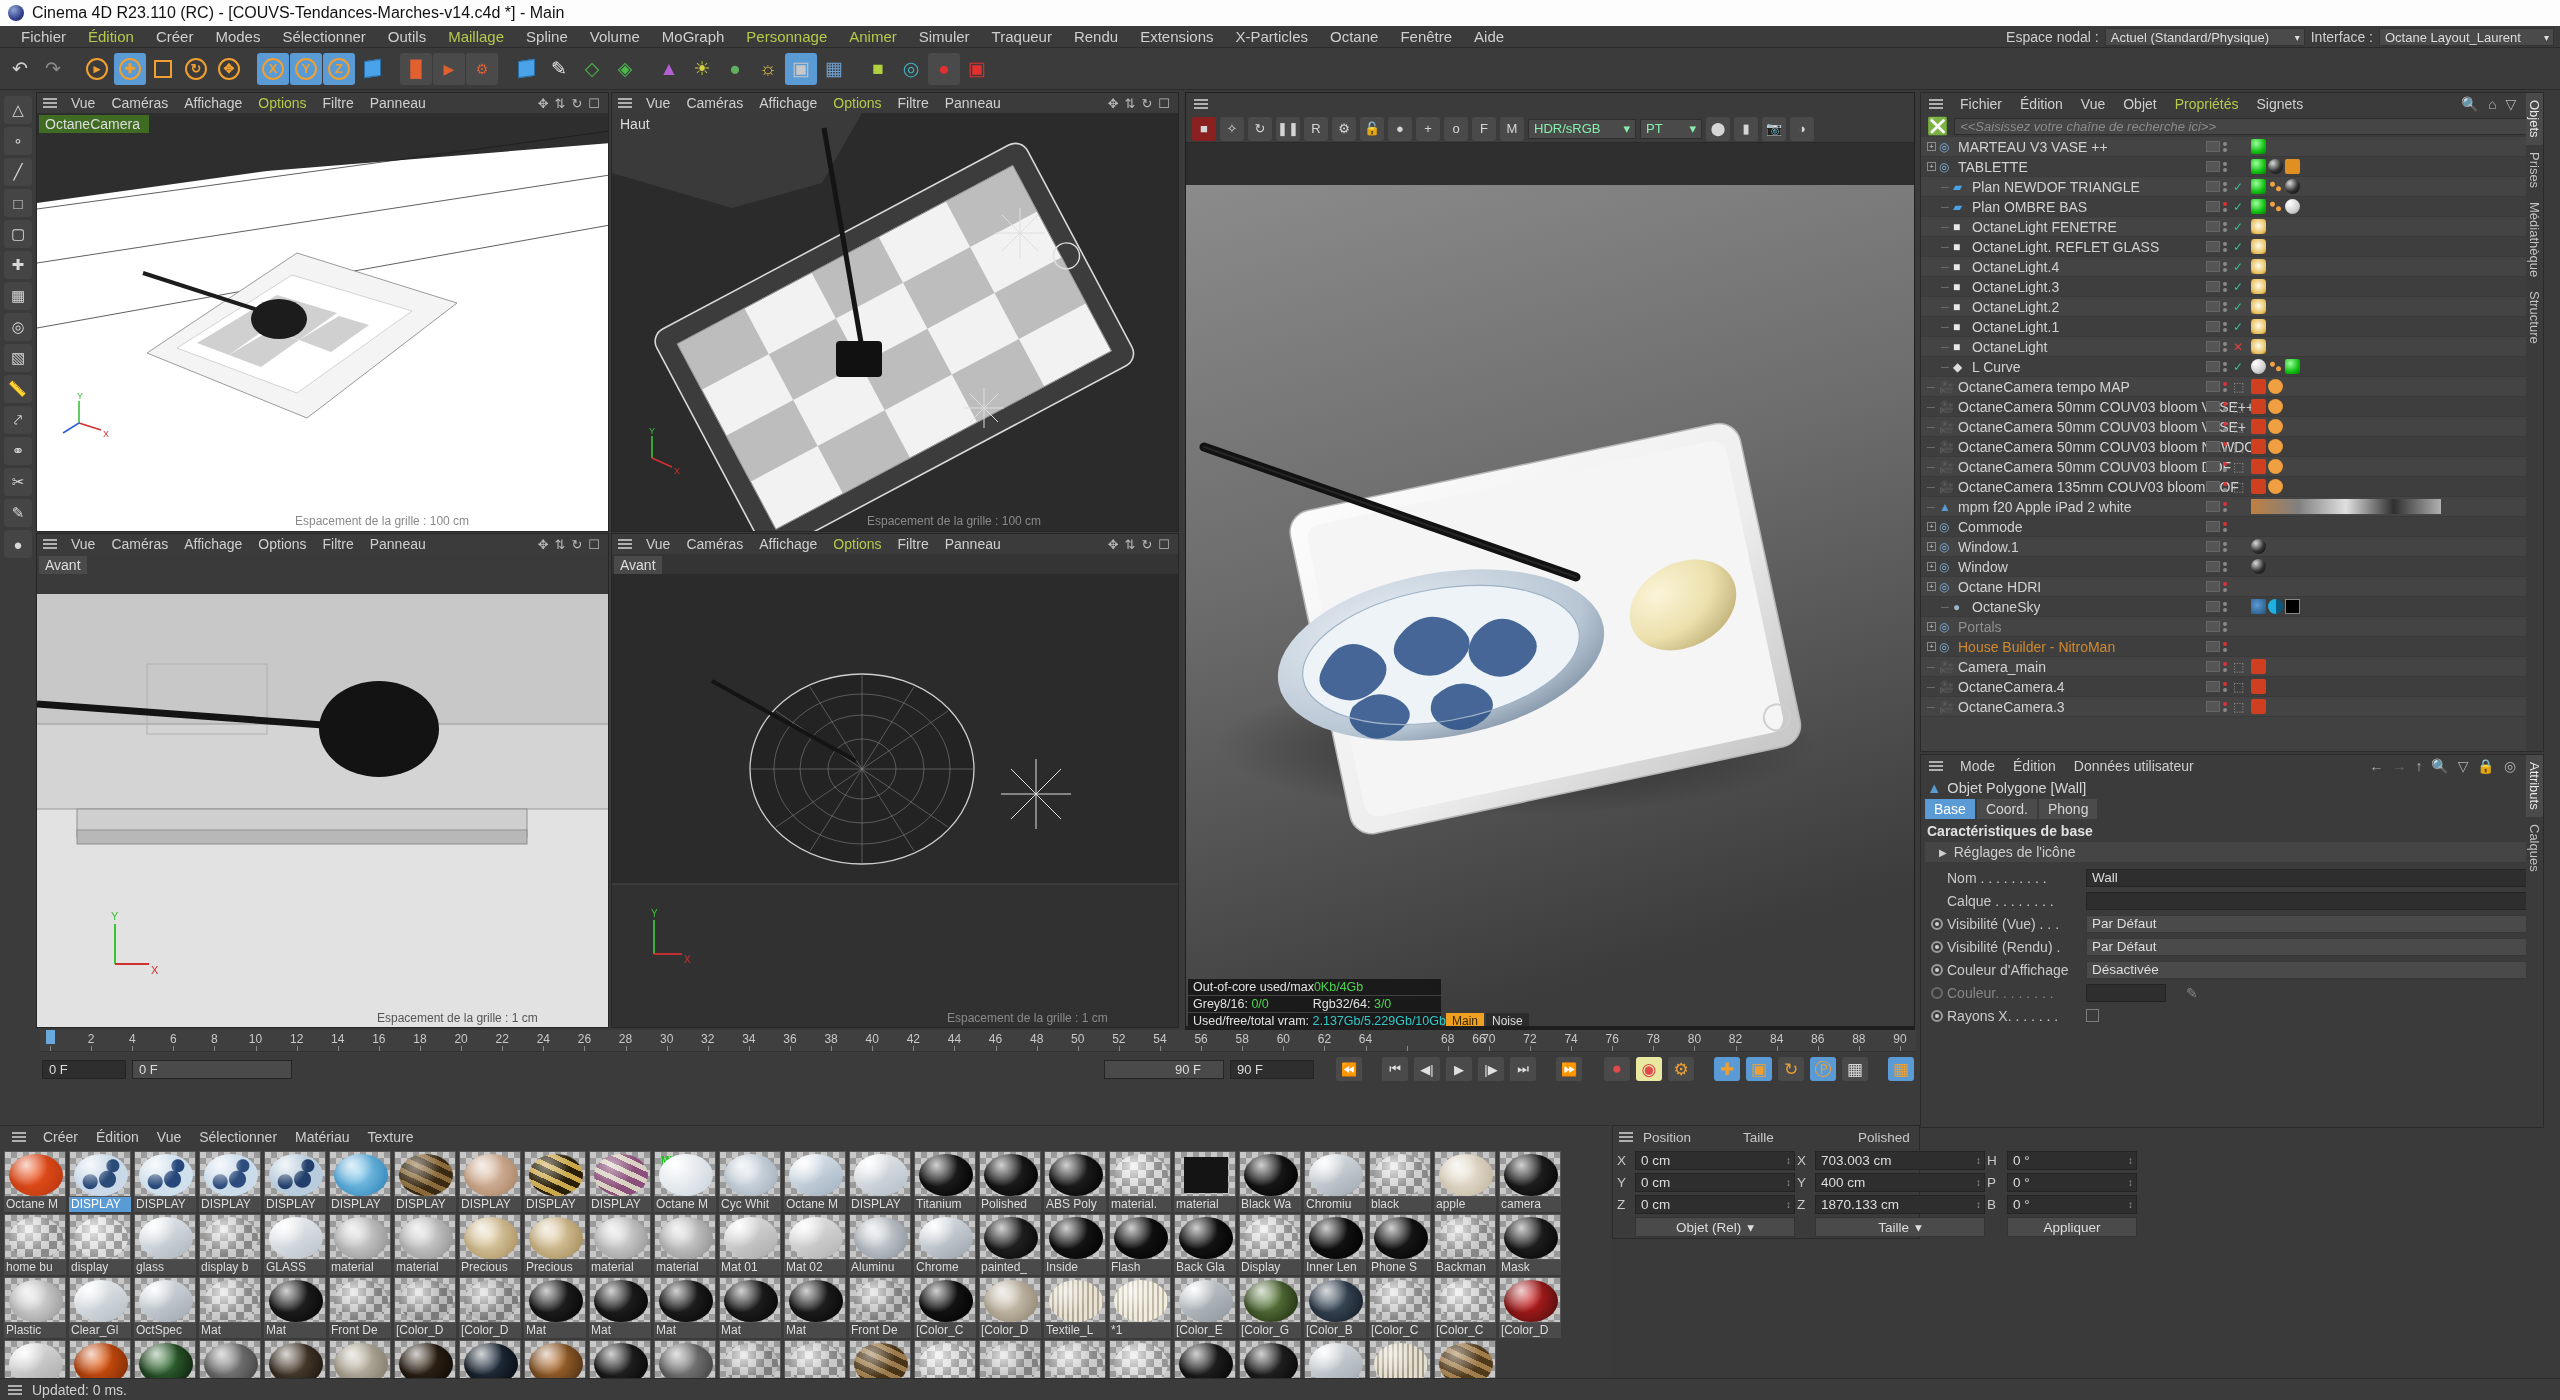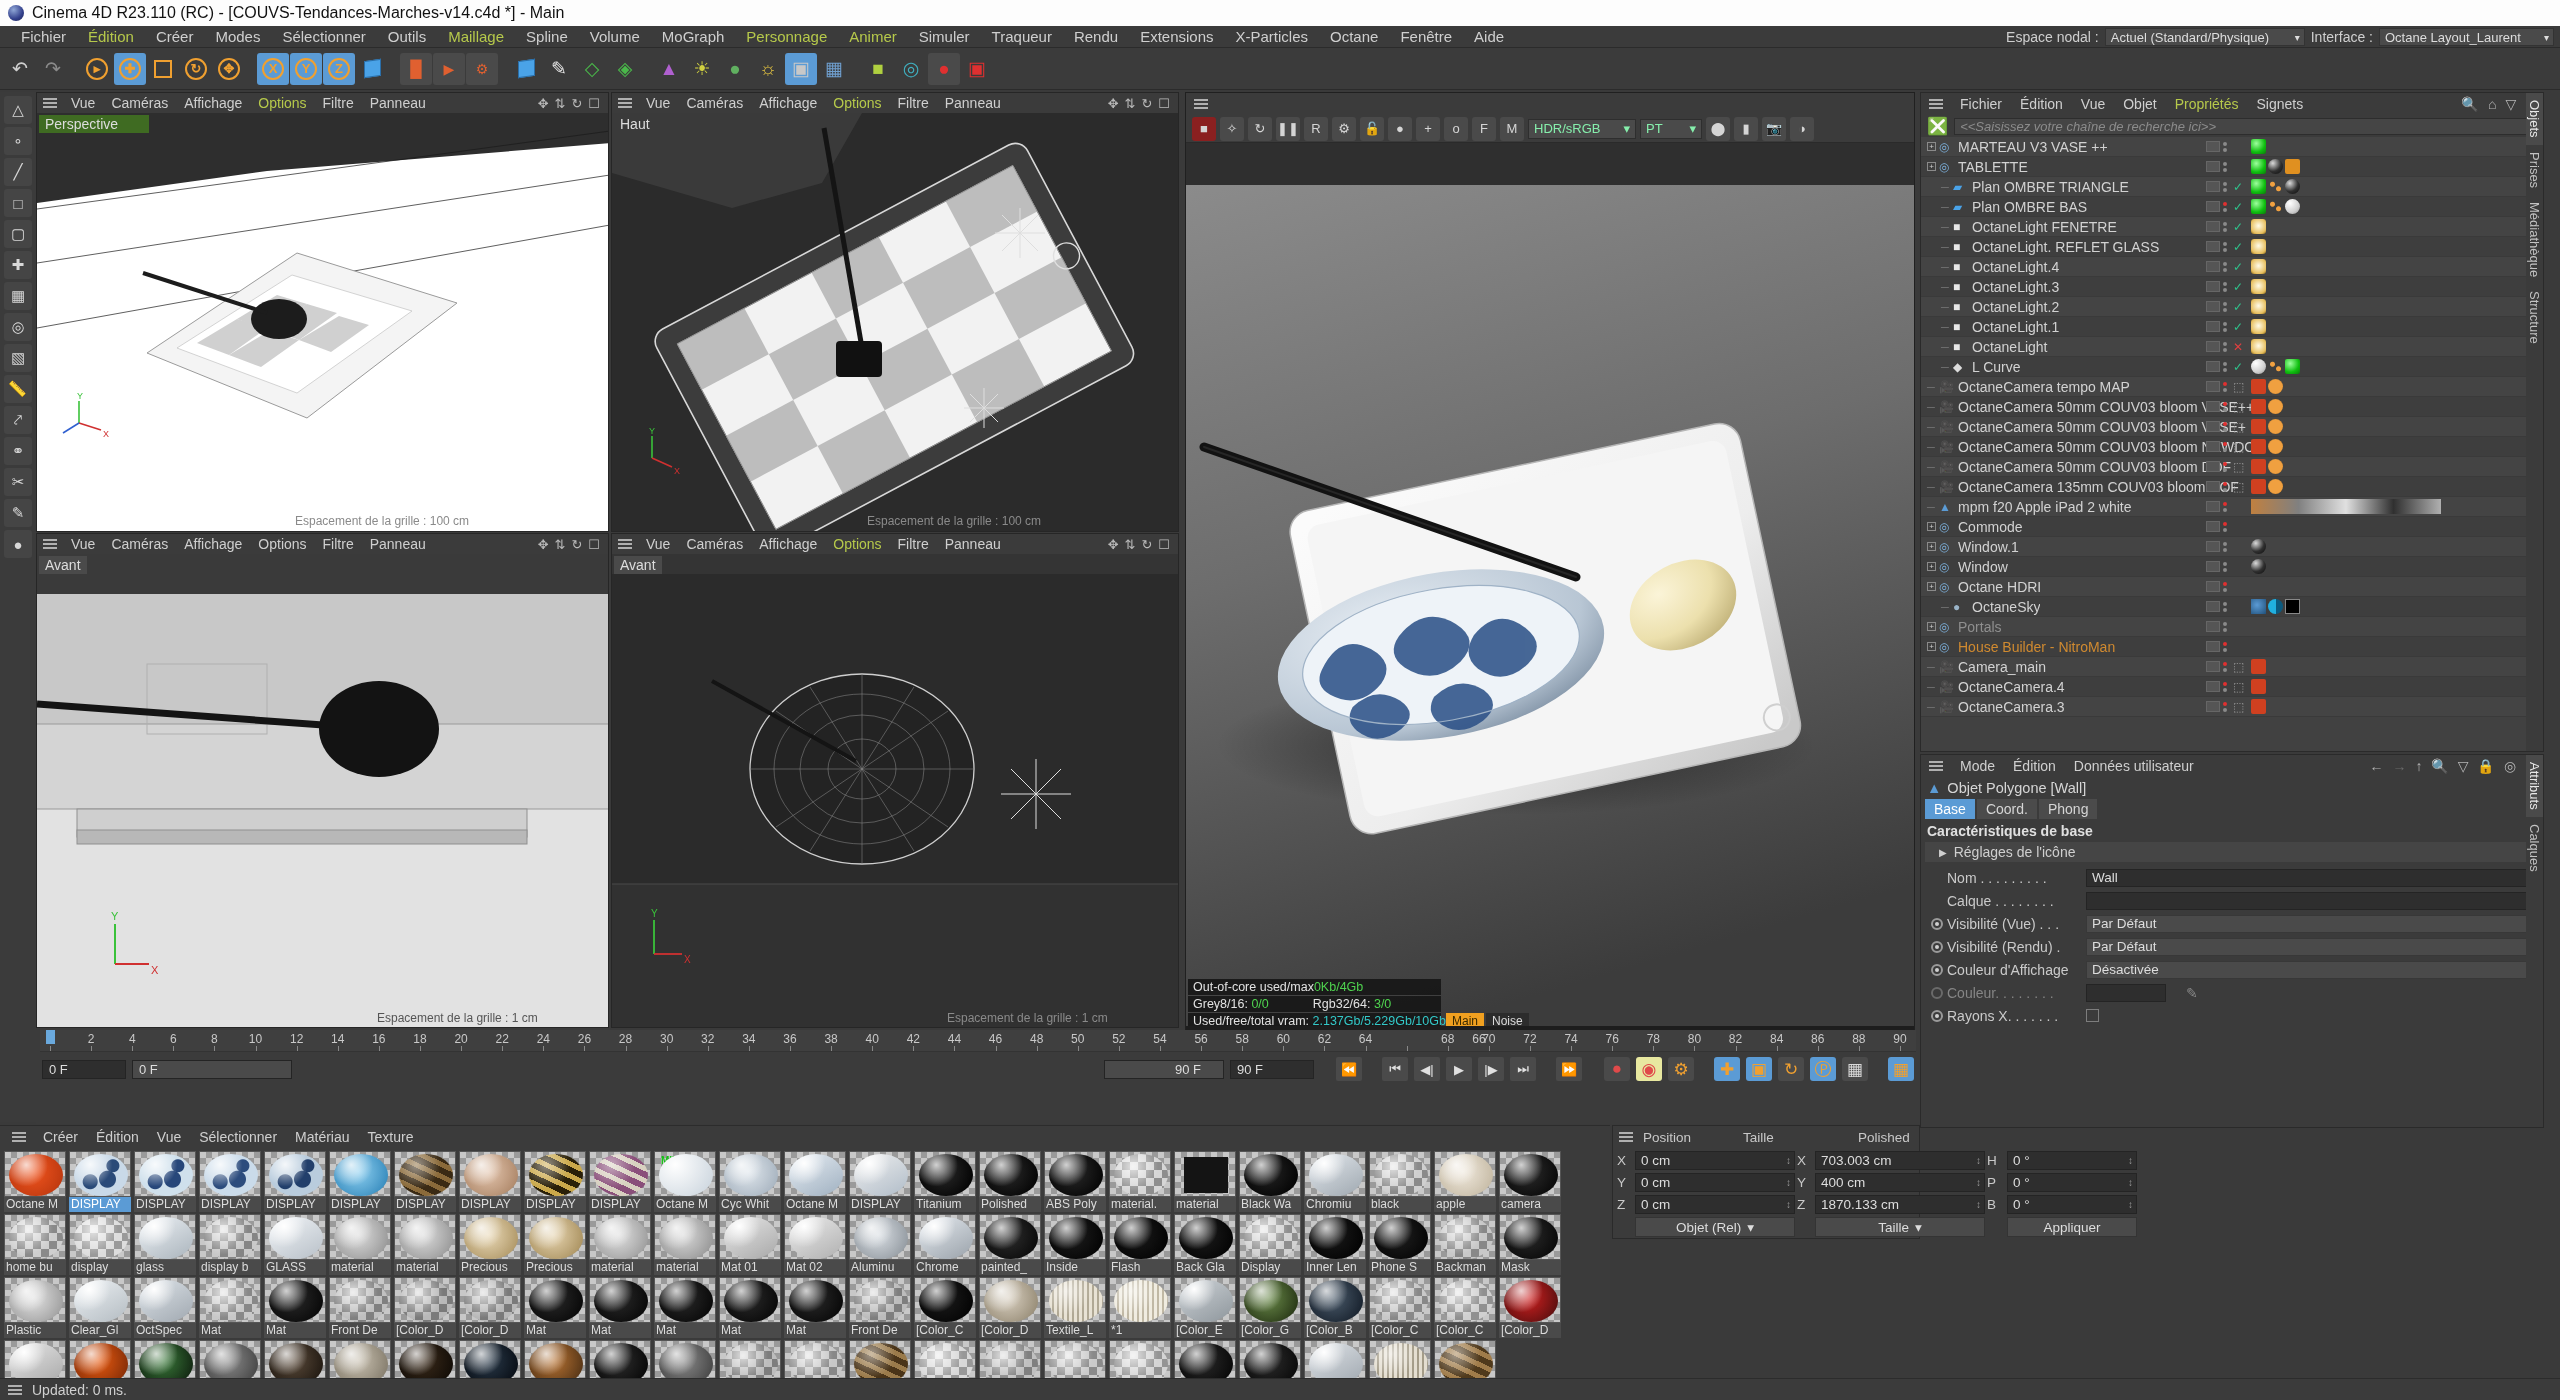--- a/index.html
+++ b/index.html
@@ -360,21 +360,21 @@
 
         <g transform="translate(42,310)">
           <line x1="0" y1="0" x2="0" y2="-22" stroke="#3ac23a" stroke-width="1.6"></line>
           <line x1="0" y1="0" x2="22" y2="7" stroke="#d03030" stroke-width="1.6"></line>
           <line x1="0" y1="0" x2="-16" y2="10" stroke="#3060d0" stroke-width="1.6"></line>
           <text x="24" y="14" font-size="9" fill="#d03030">X</text>
           <text x="-2" y="-24" font-size="9" fill="#3ac23a">Y</text>
         </g>
         <text x="258" y="412" font-size="12" fill="#8a8a8a">Espacement de la grille : 100 cm</text>
       </svg>
-      <div class="vplabel green" style="top:2px;left:2px;width:110px">Perspective</div>
+      <div class="vplabel green" style="top:2px;left:2px;width:110px">OctaneCamera</div>
     </div>
   </div>
 
   <div class="vp" style="left:611px; top:0; width:568px; height:440px;">
     <div class="vphead">
       <span class="ham" style="margin:0 6px 0 2px">
           <i></i>
           <i></i>
           <i></i>
         </span>
@@ -729,21 +729,21 @@
           <span class="tagwrap">
             <span class="tag" style="background: radial-gradient(circle at 35% 30%, rgb(157, 255, 157), rgb(15, 191, 15) 60%, rgb(10, 122, 10)); border-radius: 2px;"></span>
             <span class="tag" style="background: radial-gradient(circle at 32% 28%, rgb(218, 218, 218), rgb(48, 48, 48) 55%, rgb(10, 10, 10)); border-radius: 50%;"></span>
             <span class="tag" style="background: rgb(224, 144, 32); border-radius: 2px;"></span>
           </span>
         </div>
         <div class="orow">
           <span style="width: 20px; flex: 0 0 auto;"></span>
           <span style="width: 12px; flex: 0 0 auto; color: rgb(119, 119, 119); font-size: 11px;">─</span>
           <span class="oicon" style="color: rgb(74, 163, 232); font-size: 12px; line-height: 14px;">▰</span>
-          <span class="nm">Plan OMBRE TRIANGLE</span>
+          <span class="nm">Plan NEWDOF TRIANGLE</span>
           <span class="dots">
             <span style="display:inline-block;width:14px;height:11px;background:#555;border:1px solid #666;"></span>
             <span style="display:inline-block;width:5px;">
               <i style="display:block;width:4px;height:4px;border-radius:50%;background:#8a8a8a;margin-bottom:2px;"></i>
               <i style="display:block;width:4px;height:4px;border-radius:50%;background:#8a8a8a;"></i>
             </span>
           </span>
           <span style="position: absolute; left: 312px; font-size: 12px; color: rgb(47, 192, 138);">✓</span>
           <span class="tagwrap">
             <span class="tag" style="background: radial-gradient(circle at 35% 30%, rgb(157, 255, 157), rgb(15, 191, 15) 60%, rgb(10, 122, 10)); border-radius: 2px;"></span>

